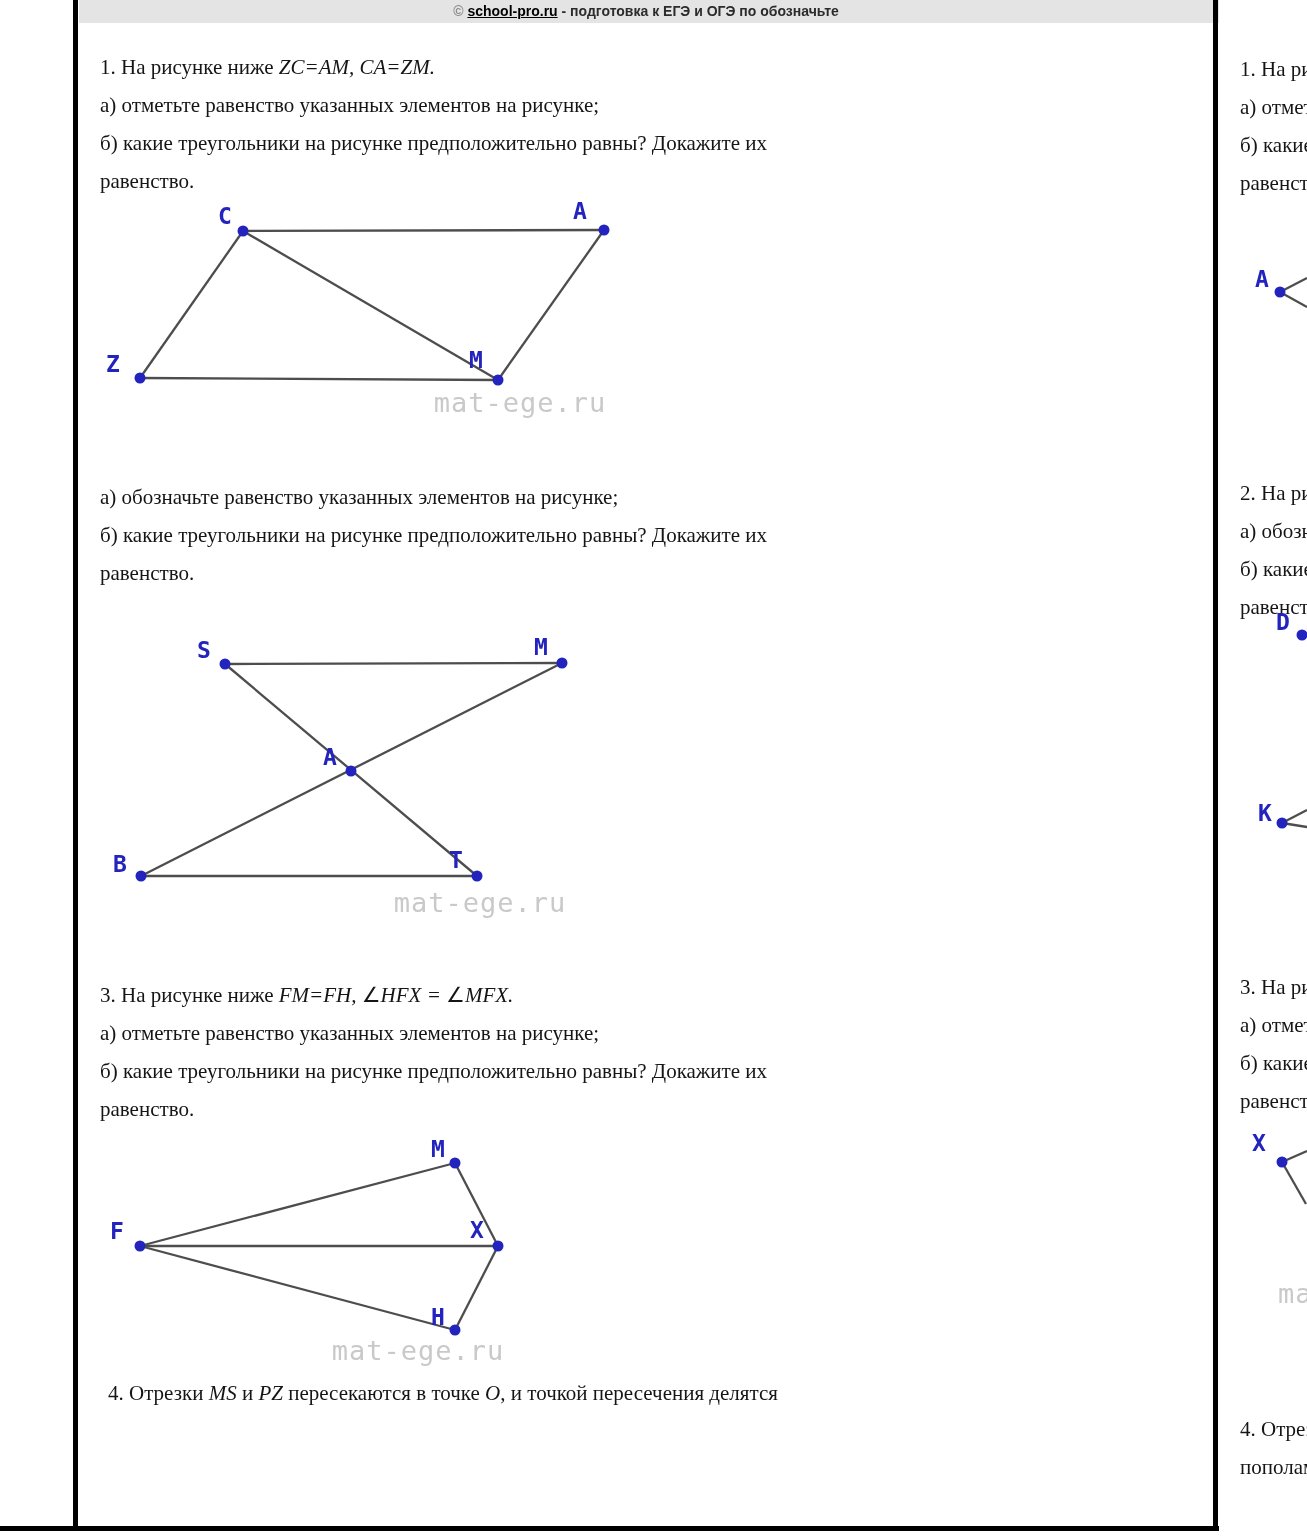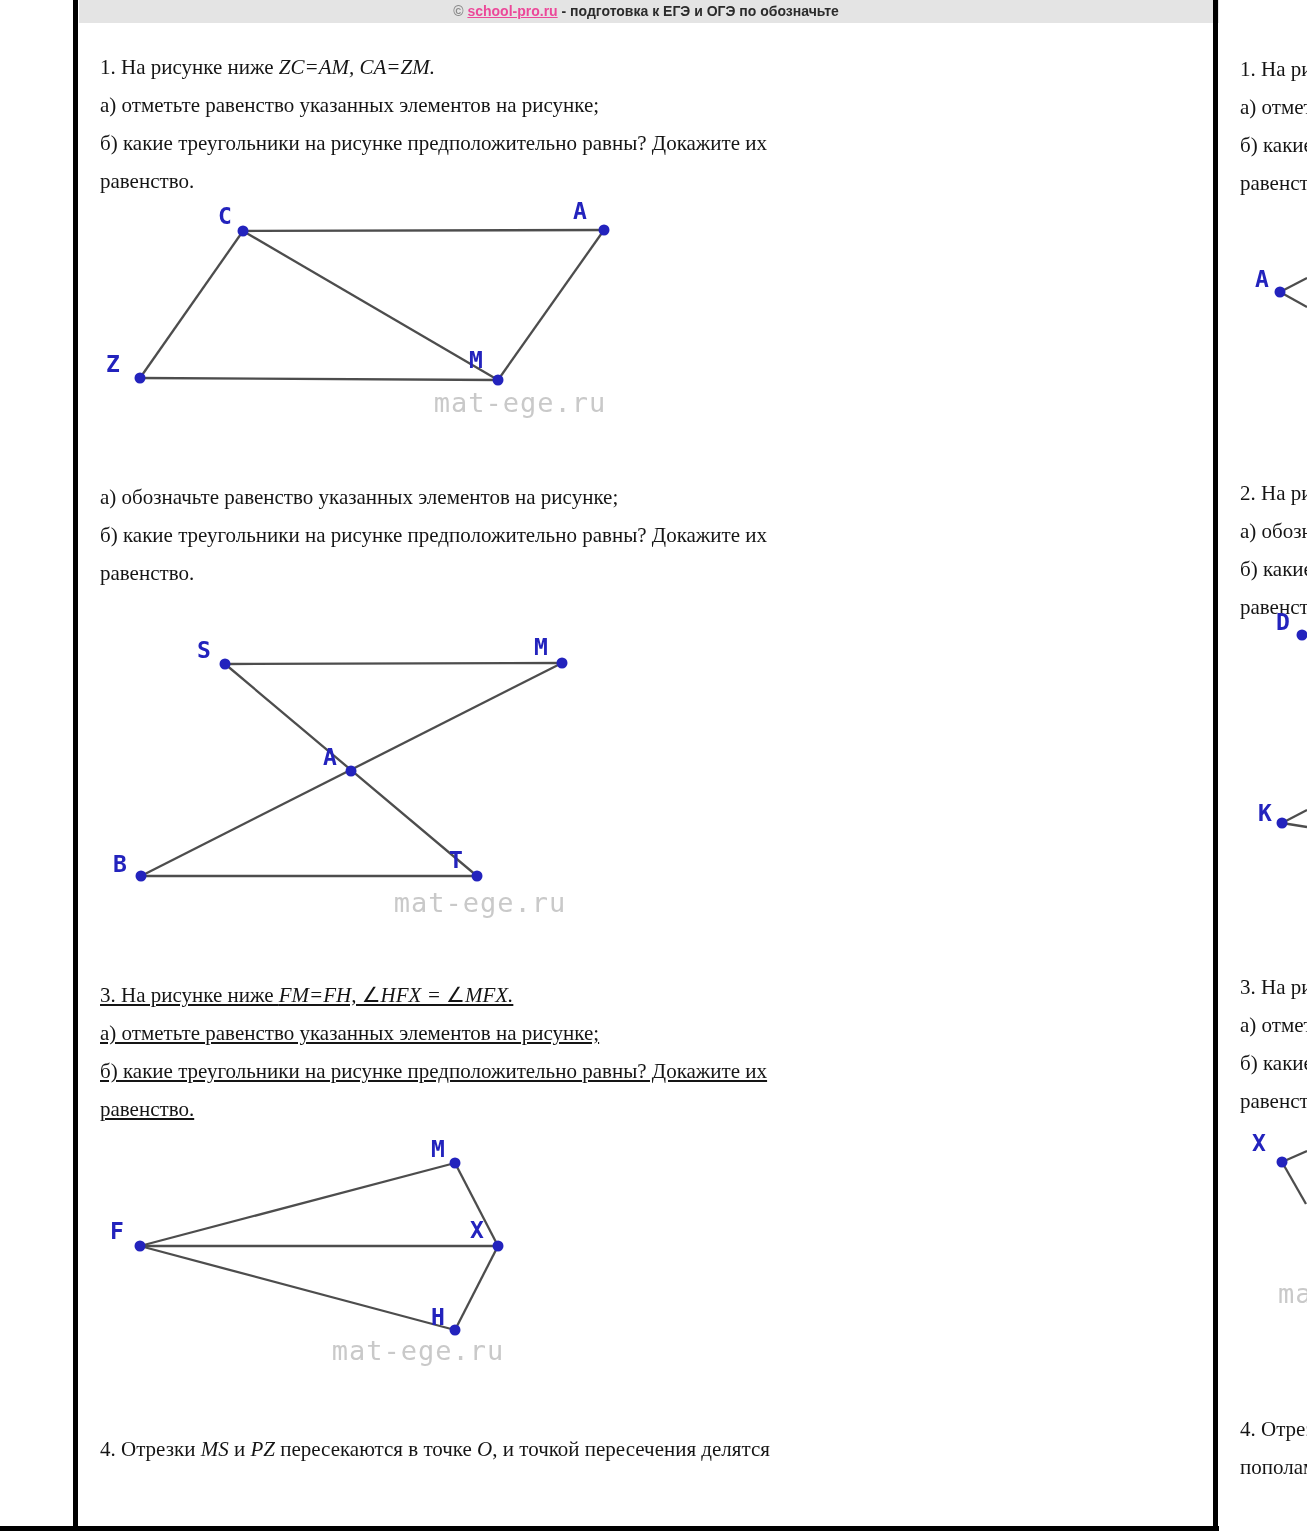--- a/index.html
+++ b/index.html
@@ -17,21 +17,21 @@
     background:#e4e4e4;
   }
   .topbar-inner{
     position:absolute;left:79px;top:0;width:1134px;height:23px;
     text-align:center;
     font-family:"Liberation Sans","DejaVu Sans",sans-serif;
     font-size:14px;font-weight:bold;line-height:22px;color:#2b2b2b;
     white-space:nowrap;
   }
   .copy-sym{color:#8a8a8a;}
-  .site-link{color:#ec4899;text-decoration:underline;cursor:pointer;}
+  .site-link{color:#000000;text-decoration:underline;cursor:pointer;}
   
   .vb{position:absolute;top:0;width:5px;height:1531px;background:#000;}
   .vb-left{left:73px;}
   .vb-mid{left:1213px;}
   .hb-bottom{position:absolute;left:0;top:1526px;width:1307px;height:5px;background:#000;}
   
   .tblock{
     position:absolute;left:100px;width:1085px;
     font-size:21px;line-height:38px;
   }
@@ -117,21 +117,21 @@
     <circle class="pt" cx="141" cy="876" r="5.5"></circle>
     <circle class="pt" cx="477" cy="876" r="5.5"></circle>
     <text class="plabel" x="204" y="658" text-anchor="middle">S</text>
     <text class="plabel" x="541" y="655" text-anchor="middle">M</text>
     <text class="plabel" x="330" y="765" text-anchor="middle">A</text>
     <text class="plabel" x="120" y="872" text-anchor="middle">B</text>
     <text class="plabel" x="456" y="868" text-anchor="middle">T</text>
     <text class="wmark" x="480" y="912" text-anchor="middle">mat-ege.ru</text>
   </svg>
 
-  <div class="tblock" style="top:976px;text-decoration:underline;">
+  <div class="tblock" style="top:976px;">
     <div class="tline"><span>3. На рисунке ниже </span><span class="it">FM=FH, ∠HFX = ∠MFX.</span></div>
     <div>а) отметьте равенство указанных элементов на рисунке;</div>
     <div>б) какие треугольники на рисунке предположительно равны? Докажите их</div>
     <div>равенство.</div>
   </div>
 
   <svg style="left:95px;top:1125px;" width="540" height="250" viewBox="95 1125 540 250">
     <g>
       <line class="seg" x1="140" y1="1246" x2="455" y2="1163"></line>
       <line class="seg" x1="455" y1="1163" x2="498" y2="1246"></line>
@@ -143,21 +143,21 @@
     <circle class="pt" cx="455" cy="1163" r="5.5"></circle>
     <circle class="pt" cx="498" cy="1246" r="5.5"></circle>
     <circle class="pt" cx="455" cy="1330" r="5.5"></circle>
     <text class="plabel" x="438" y="1157" text-anchor="middle">M</text>
     <text class="plabel" x="117" y="1239" text-anchor="middle">F</text>
     <text class="plabel" x="477" y="1238" text-anchor="middle">X</text>
     <text class="plabel" x="438" y="1325" text-anchor="middle">H</text>
     <text class="wmark" x="418" y="1360" text-anchor="middle">mat-ege.ru</text>
   </svg>
 
-  <div class="tblock" style="top:1430px;">
+  <div class="tblock" style="top:1374px;margin-left:8px;">
     <div class="tline"><span>4. Отрезки </span><span class="it">MS</span><span> и </span><span class="it">PZ</span><span> пересекаются в точке </span><span class="it">O</span><span>, и точкой пересечения делятся</span></div>
   </div>
 
   <div id="right-col">
 
     <div class="tblock" style="top:50px;">
       <div class="tline"><span>1. На рисунке ниже </span></div>
       <div>а) отметьте равенство указанных элементов на рисунке;</div>
       <div>б) какие треугольники на рисунке предположительно равны? Докажите их</div>
       <div>равенство.</div>

